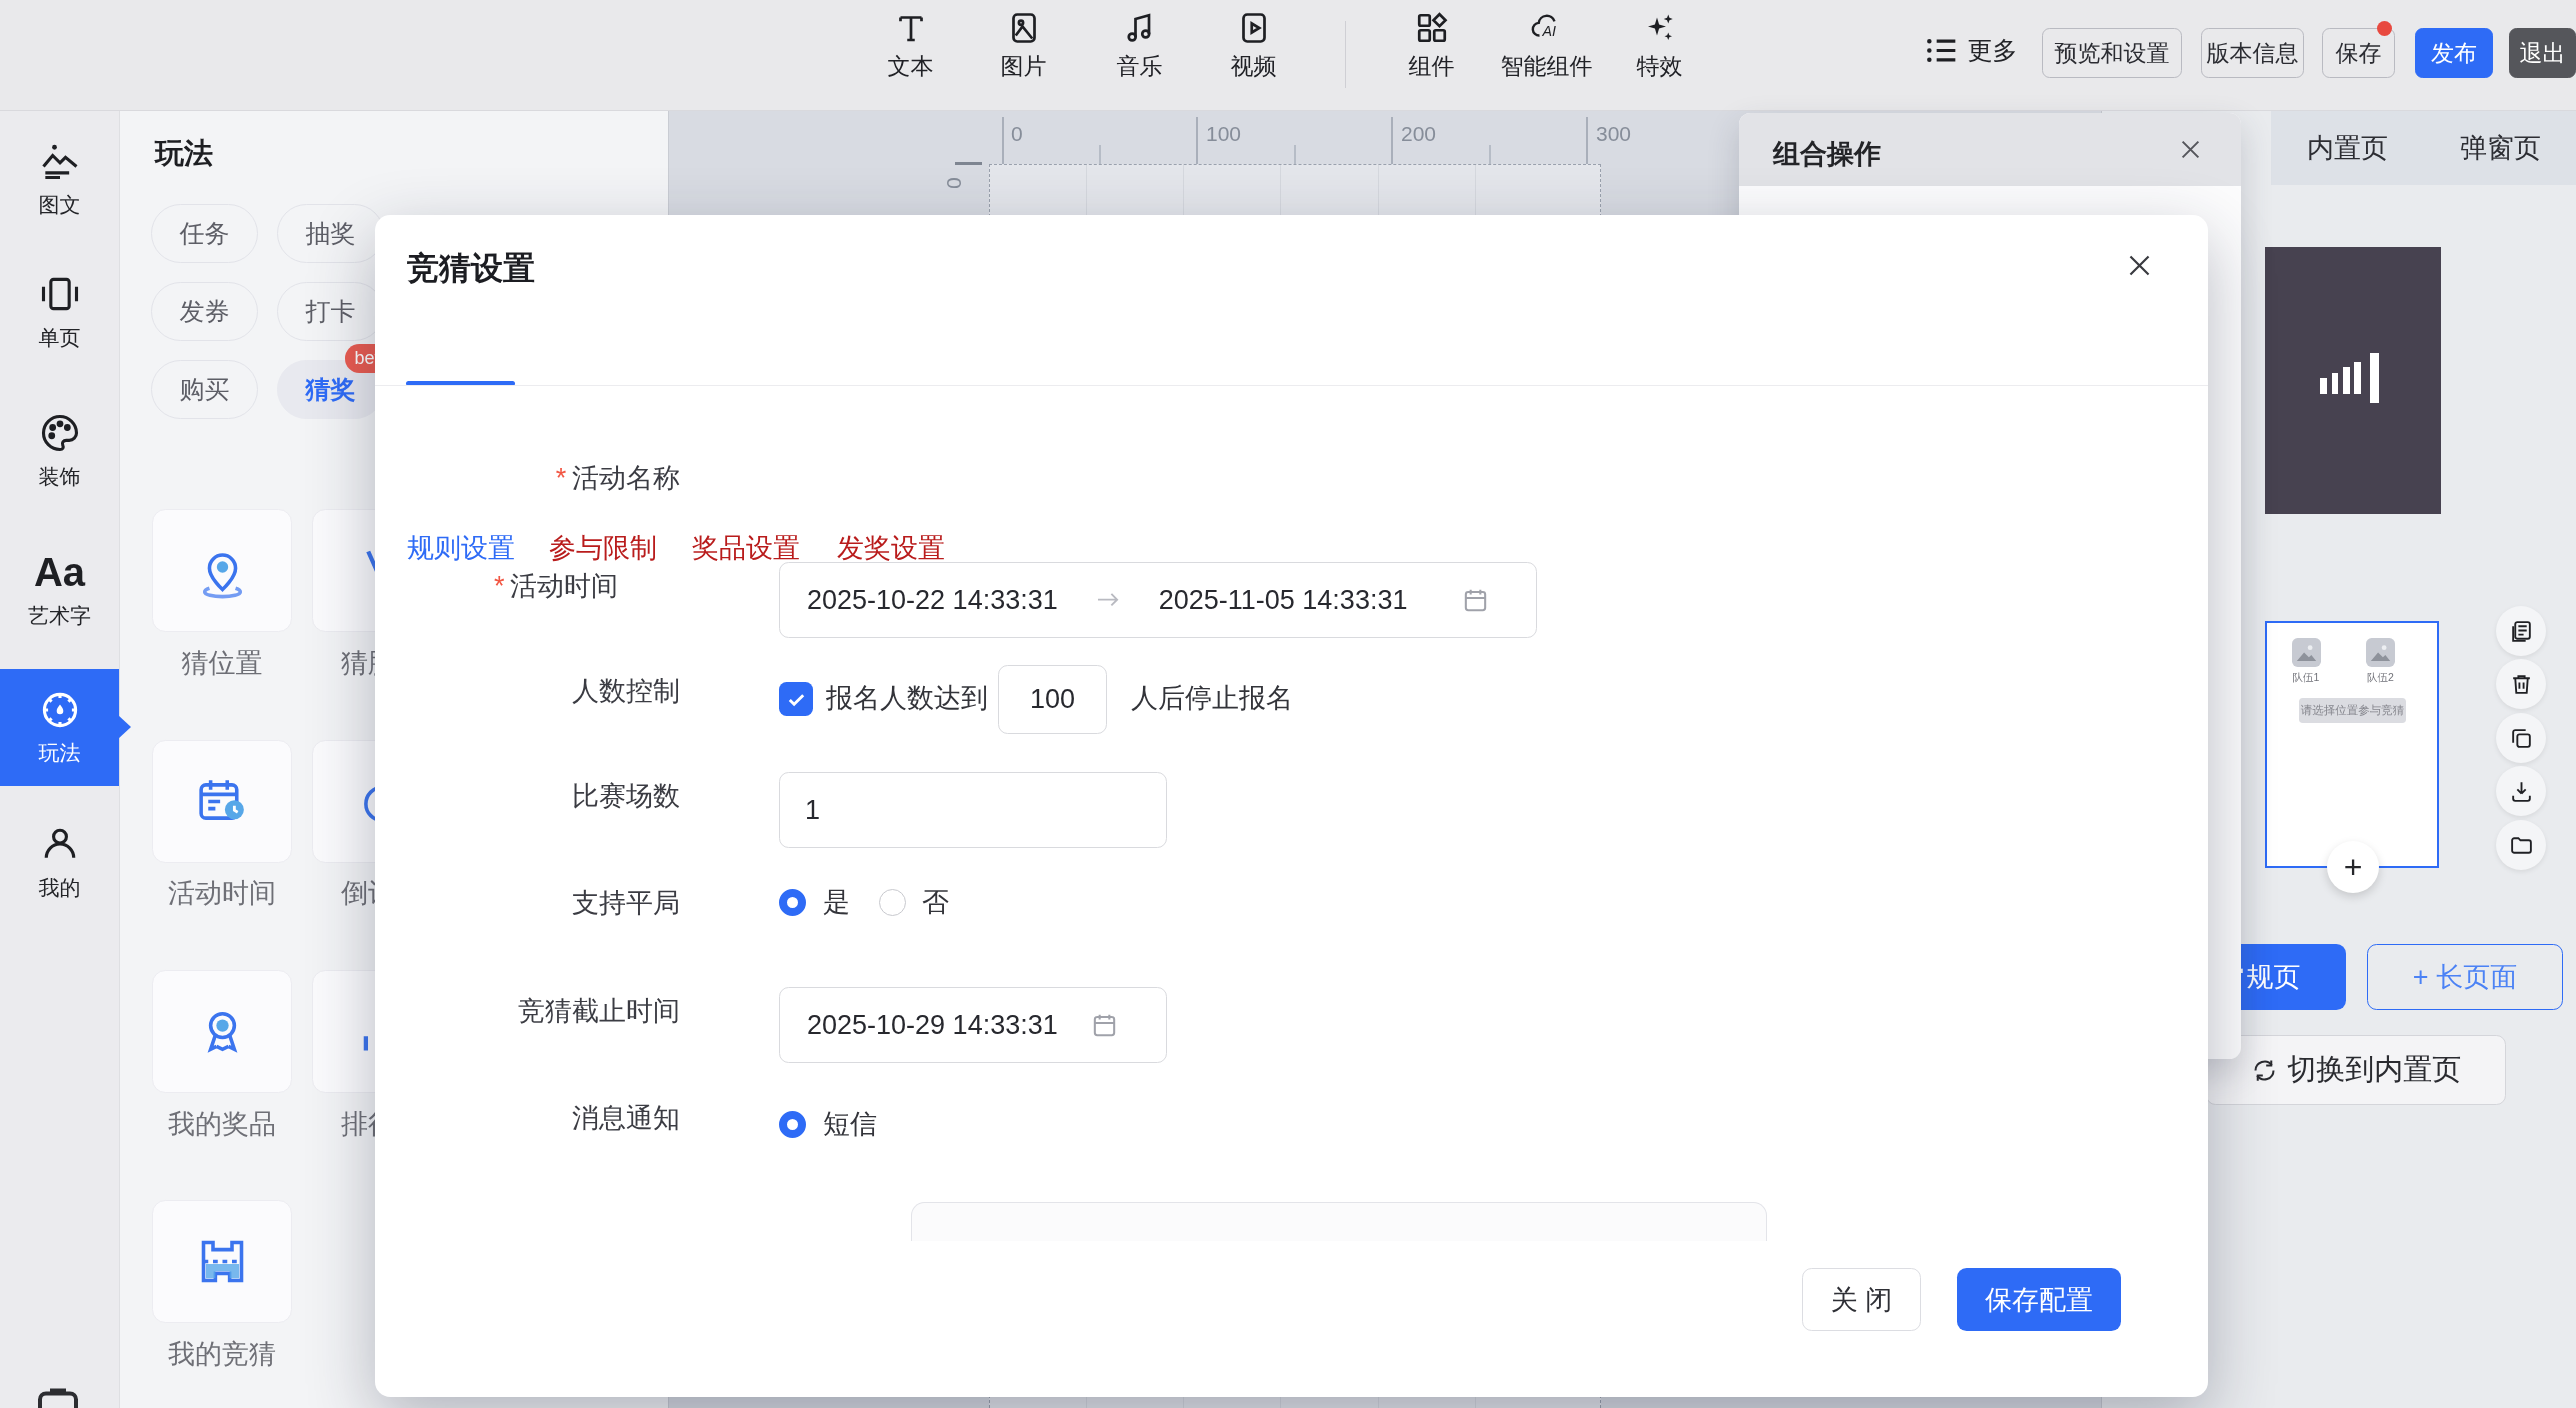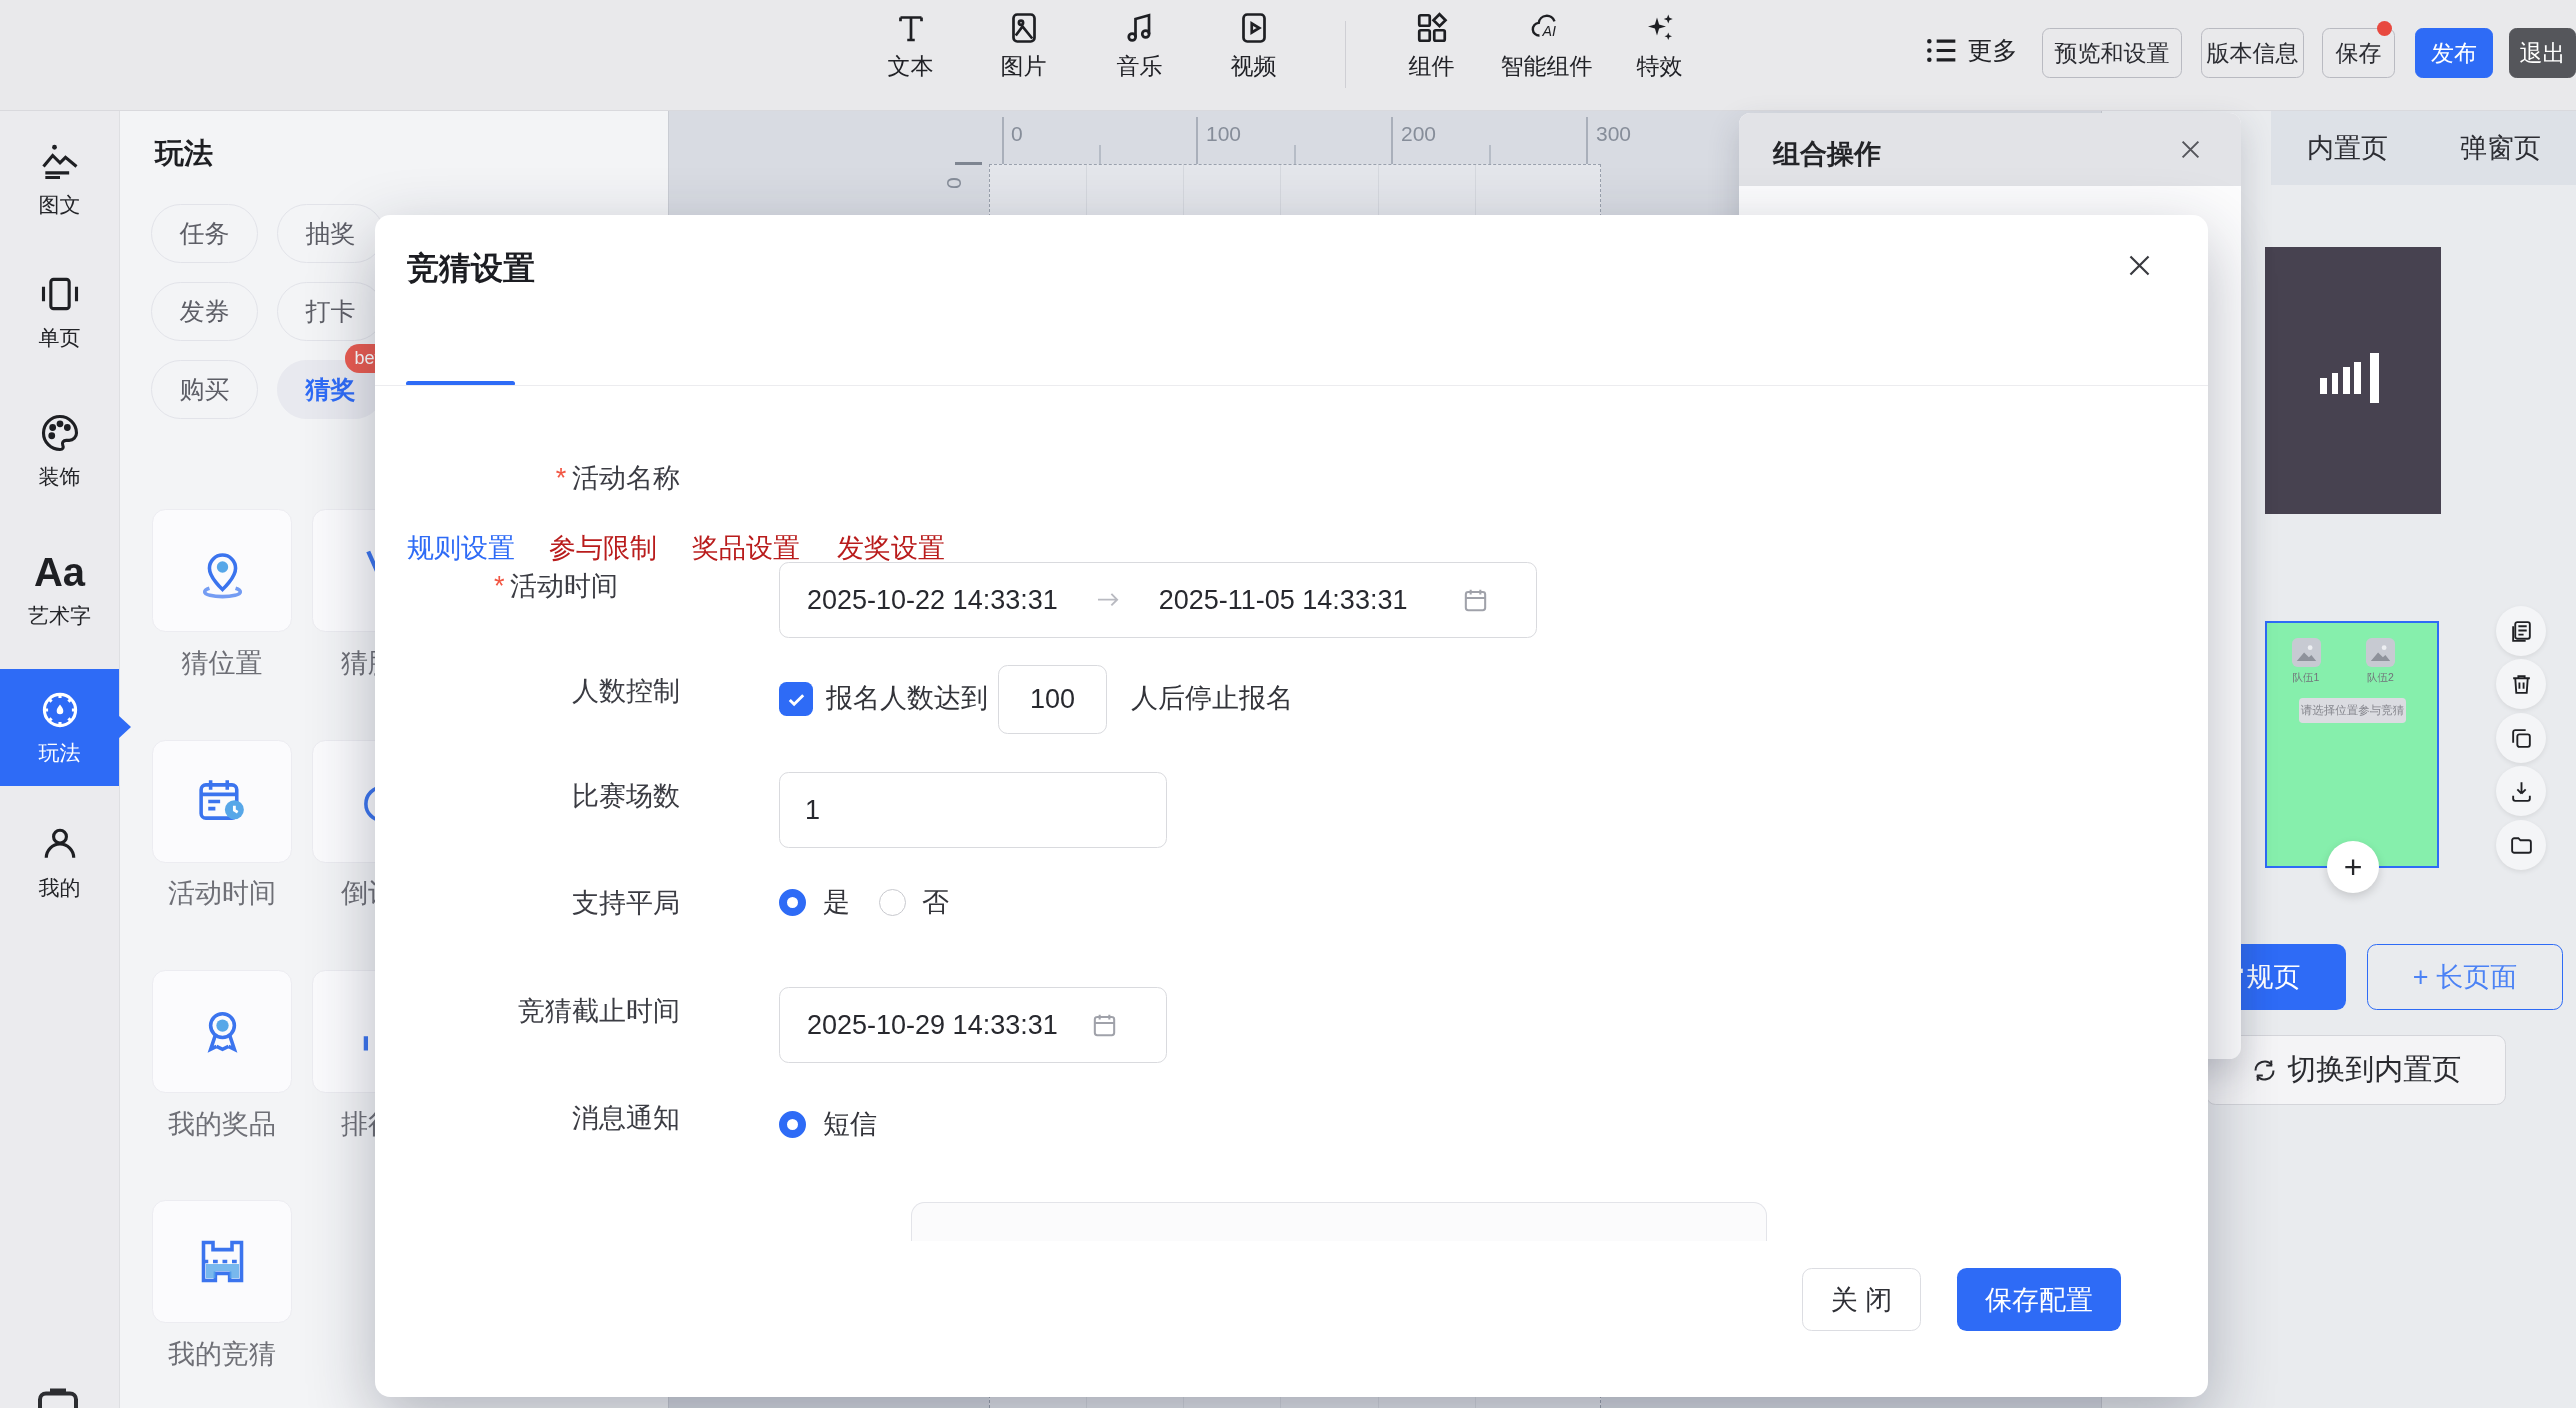--- a/index.html
+++ b/index.html
@@ -103,21 +103,21 @@
     <div class="abs" style="left:163px;top:137px;width:176px;height:267px;background:#474250;">
       <div class="abs" style="left:55px;top:108px;width:67px;height:50px;">
         <div class="abs" style="left:0;bottom:11.5px;width:6.7px;height:15.3px;background:#fff;"></div>
         <div class="abs" style="left:11.5px;bottom:11.5px;width:6.7px;height:21px;background:#fff;"></div>
         <div class="abs" style="left:23px;bottom:11.5px;width:6.7px;height:27px;background:#fff;"></div>
         <div class="abs" style="left:34px;bottom:11.5px;width:6.7px;height:32px;background:#fff;"></div>
         <div class="abs" style="left:50px;bottom:1.9px;width:8.6px;height:50px;background:#fff;"></div>
       </div>
     </div>
 
-    <div class="abs" style="left:163px;top:511px;width:174px;height:247px;background:#86efac;border:2.9px solid #2e6bf6;box-sizing:border-box;">
+    <div class="abs" style="left:163px;top:511px;width:174px;height:247px;background:#ffffff;border:2.9px solid #2e6bf6;box-sizing:border-box;">
       <div class="abs" style="left:25px;top:15.3px;width:29px;height:29px;background:#c7cad2;border-radius:5.7px;">
         <svg width="29" height="29" viewBox="0 0 24 24" fill="none" stroke="#9b9ea6" stroke-width="1.6">
           <circle cx="15" cy="8" r="2" fill="#eceef1" stroke="none"></circle>
             <path d="M4 19l6-7 4 4 2-2 4 5z" fill="#8e929b" stroke="none"></path>
         </svg>
       </div>
       <div class="abs" style="left:99px;top:15.3px;width:29px;height:29px;background:#c7cad2;border-radius:5.7px;">
         <svg width="29" height="29" viewBox="0 0 24 24" fill="none" stroke="#9b9ea6" stroke-width="1.6">
           <circle cx="15" cy="8" r="2" fill="#eceef1" stroke="none"></circle>
             <path d="M4 19l6-7 4 4 2-2 4 5z" fill="#8e929b" stroke="none"></path>

